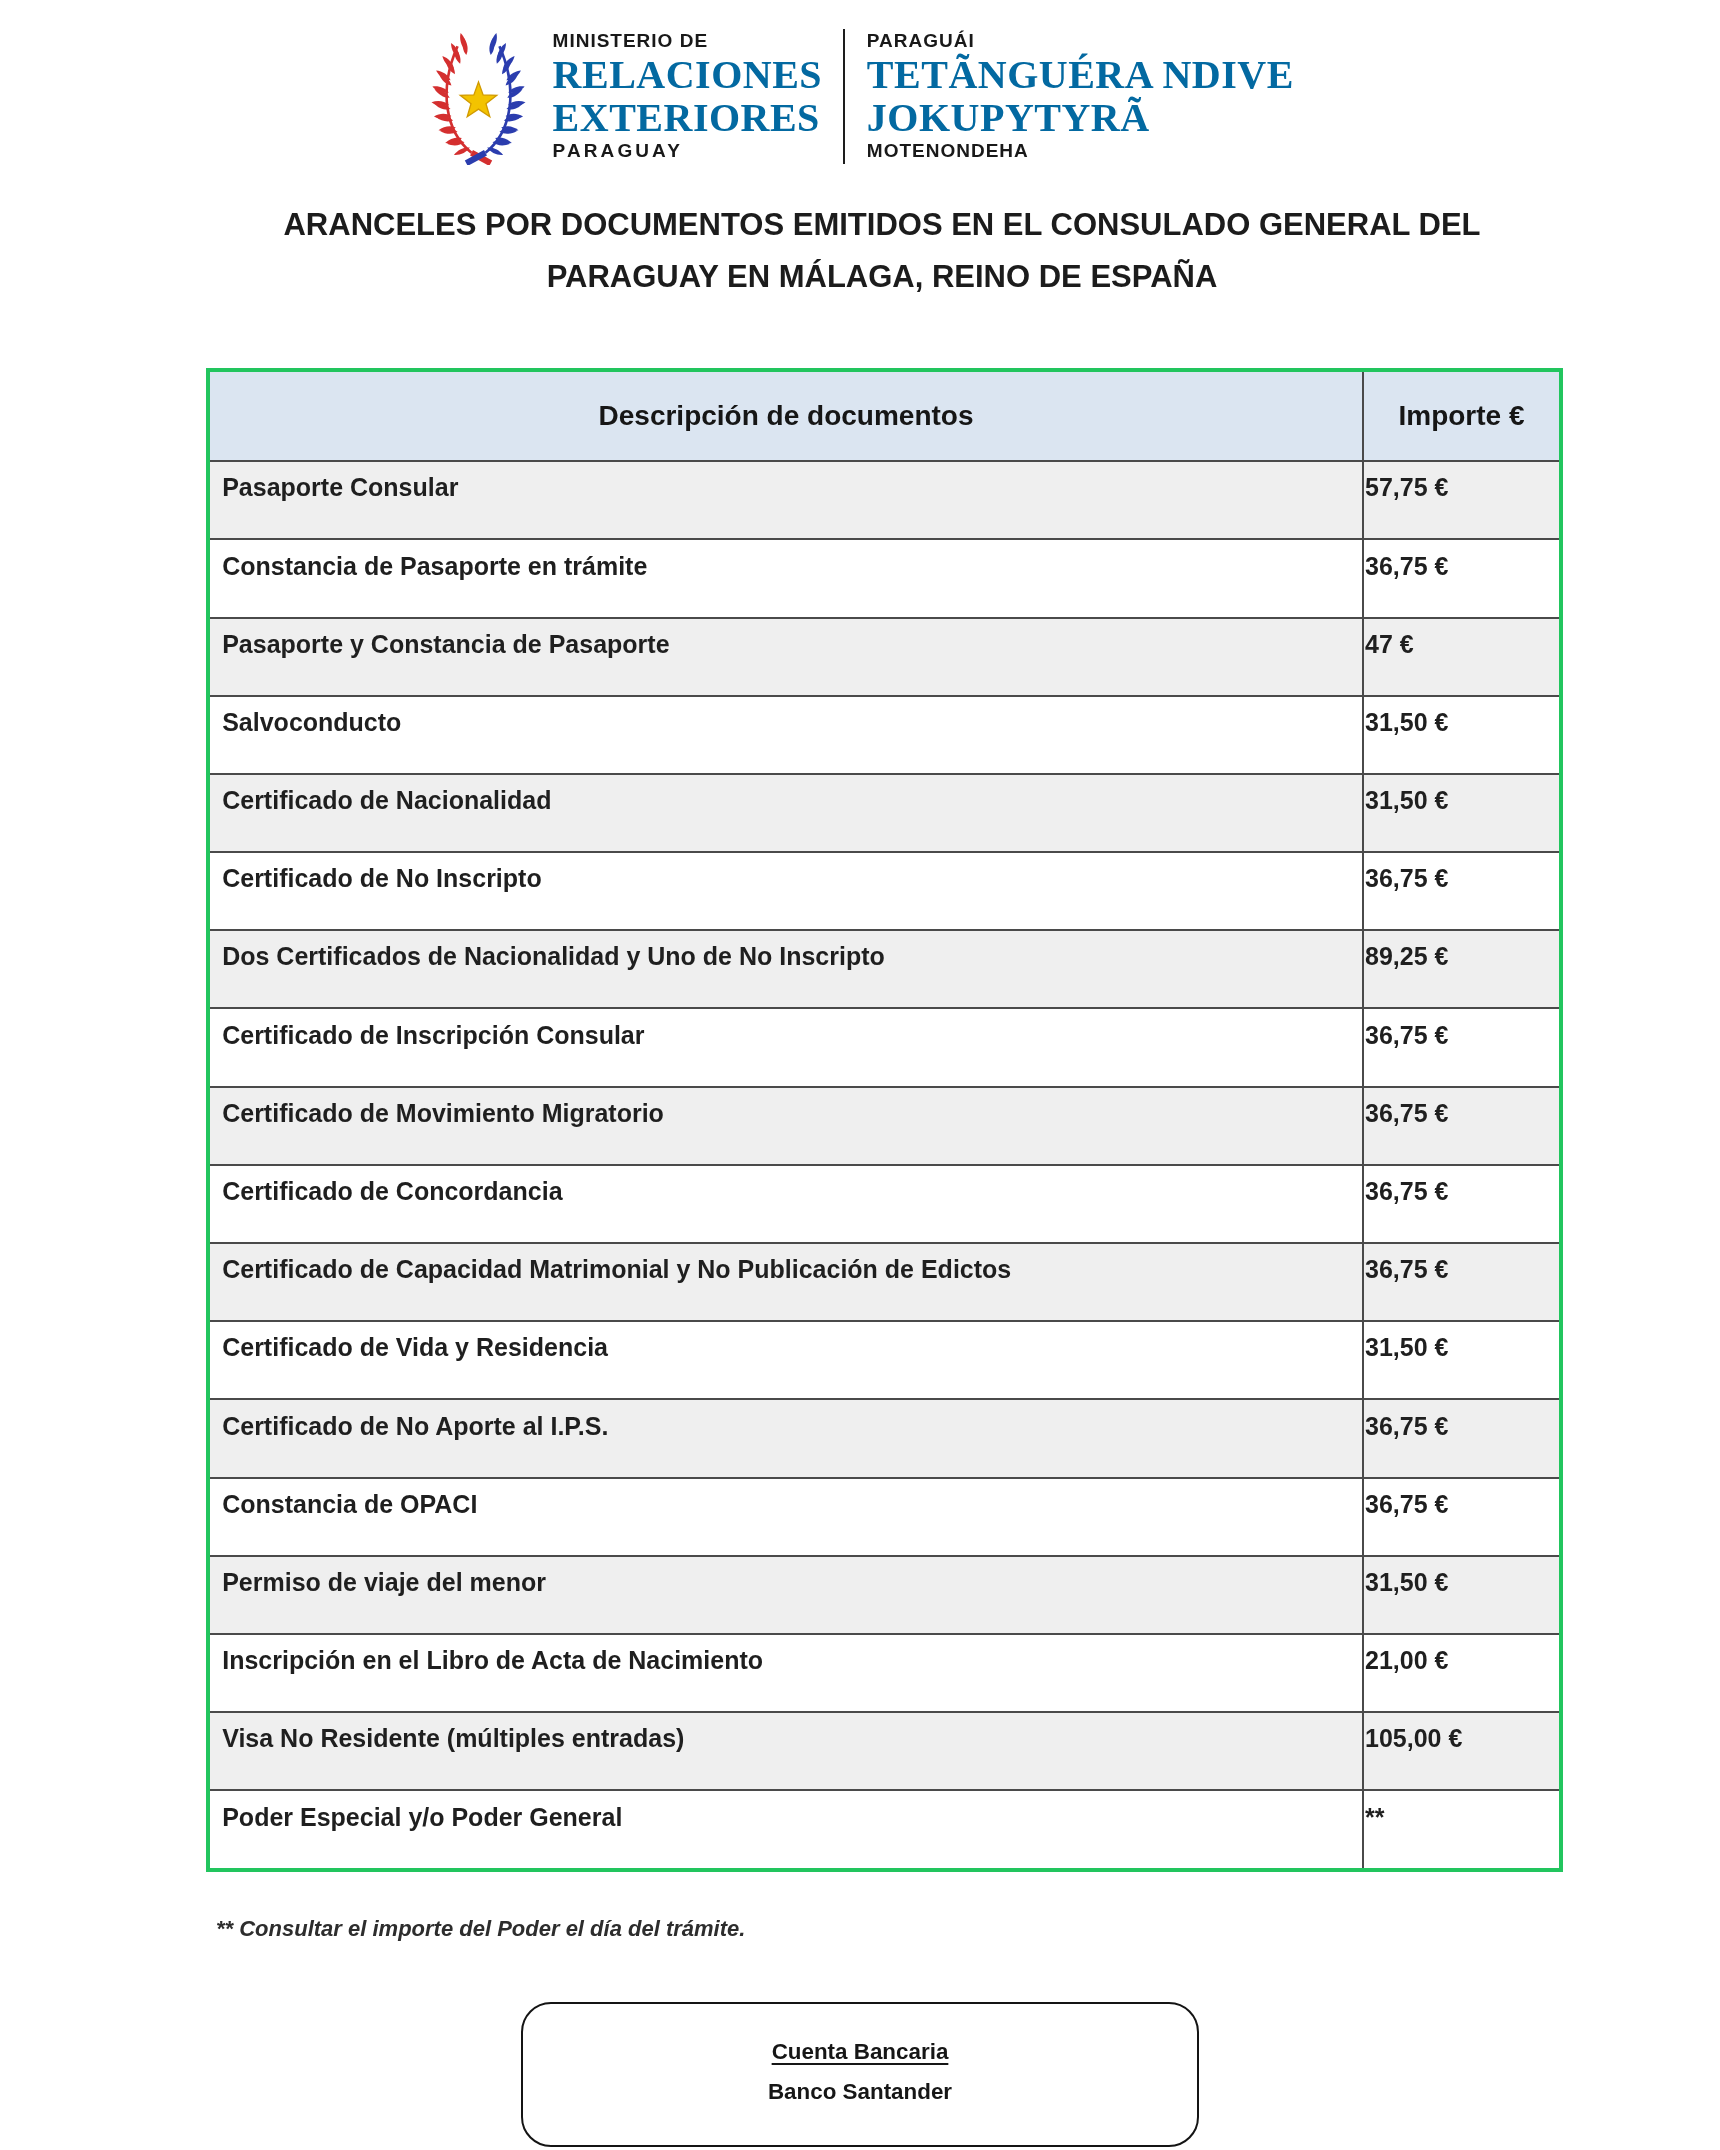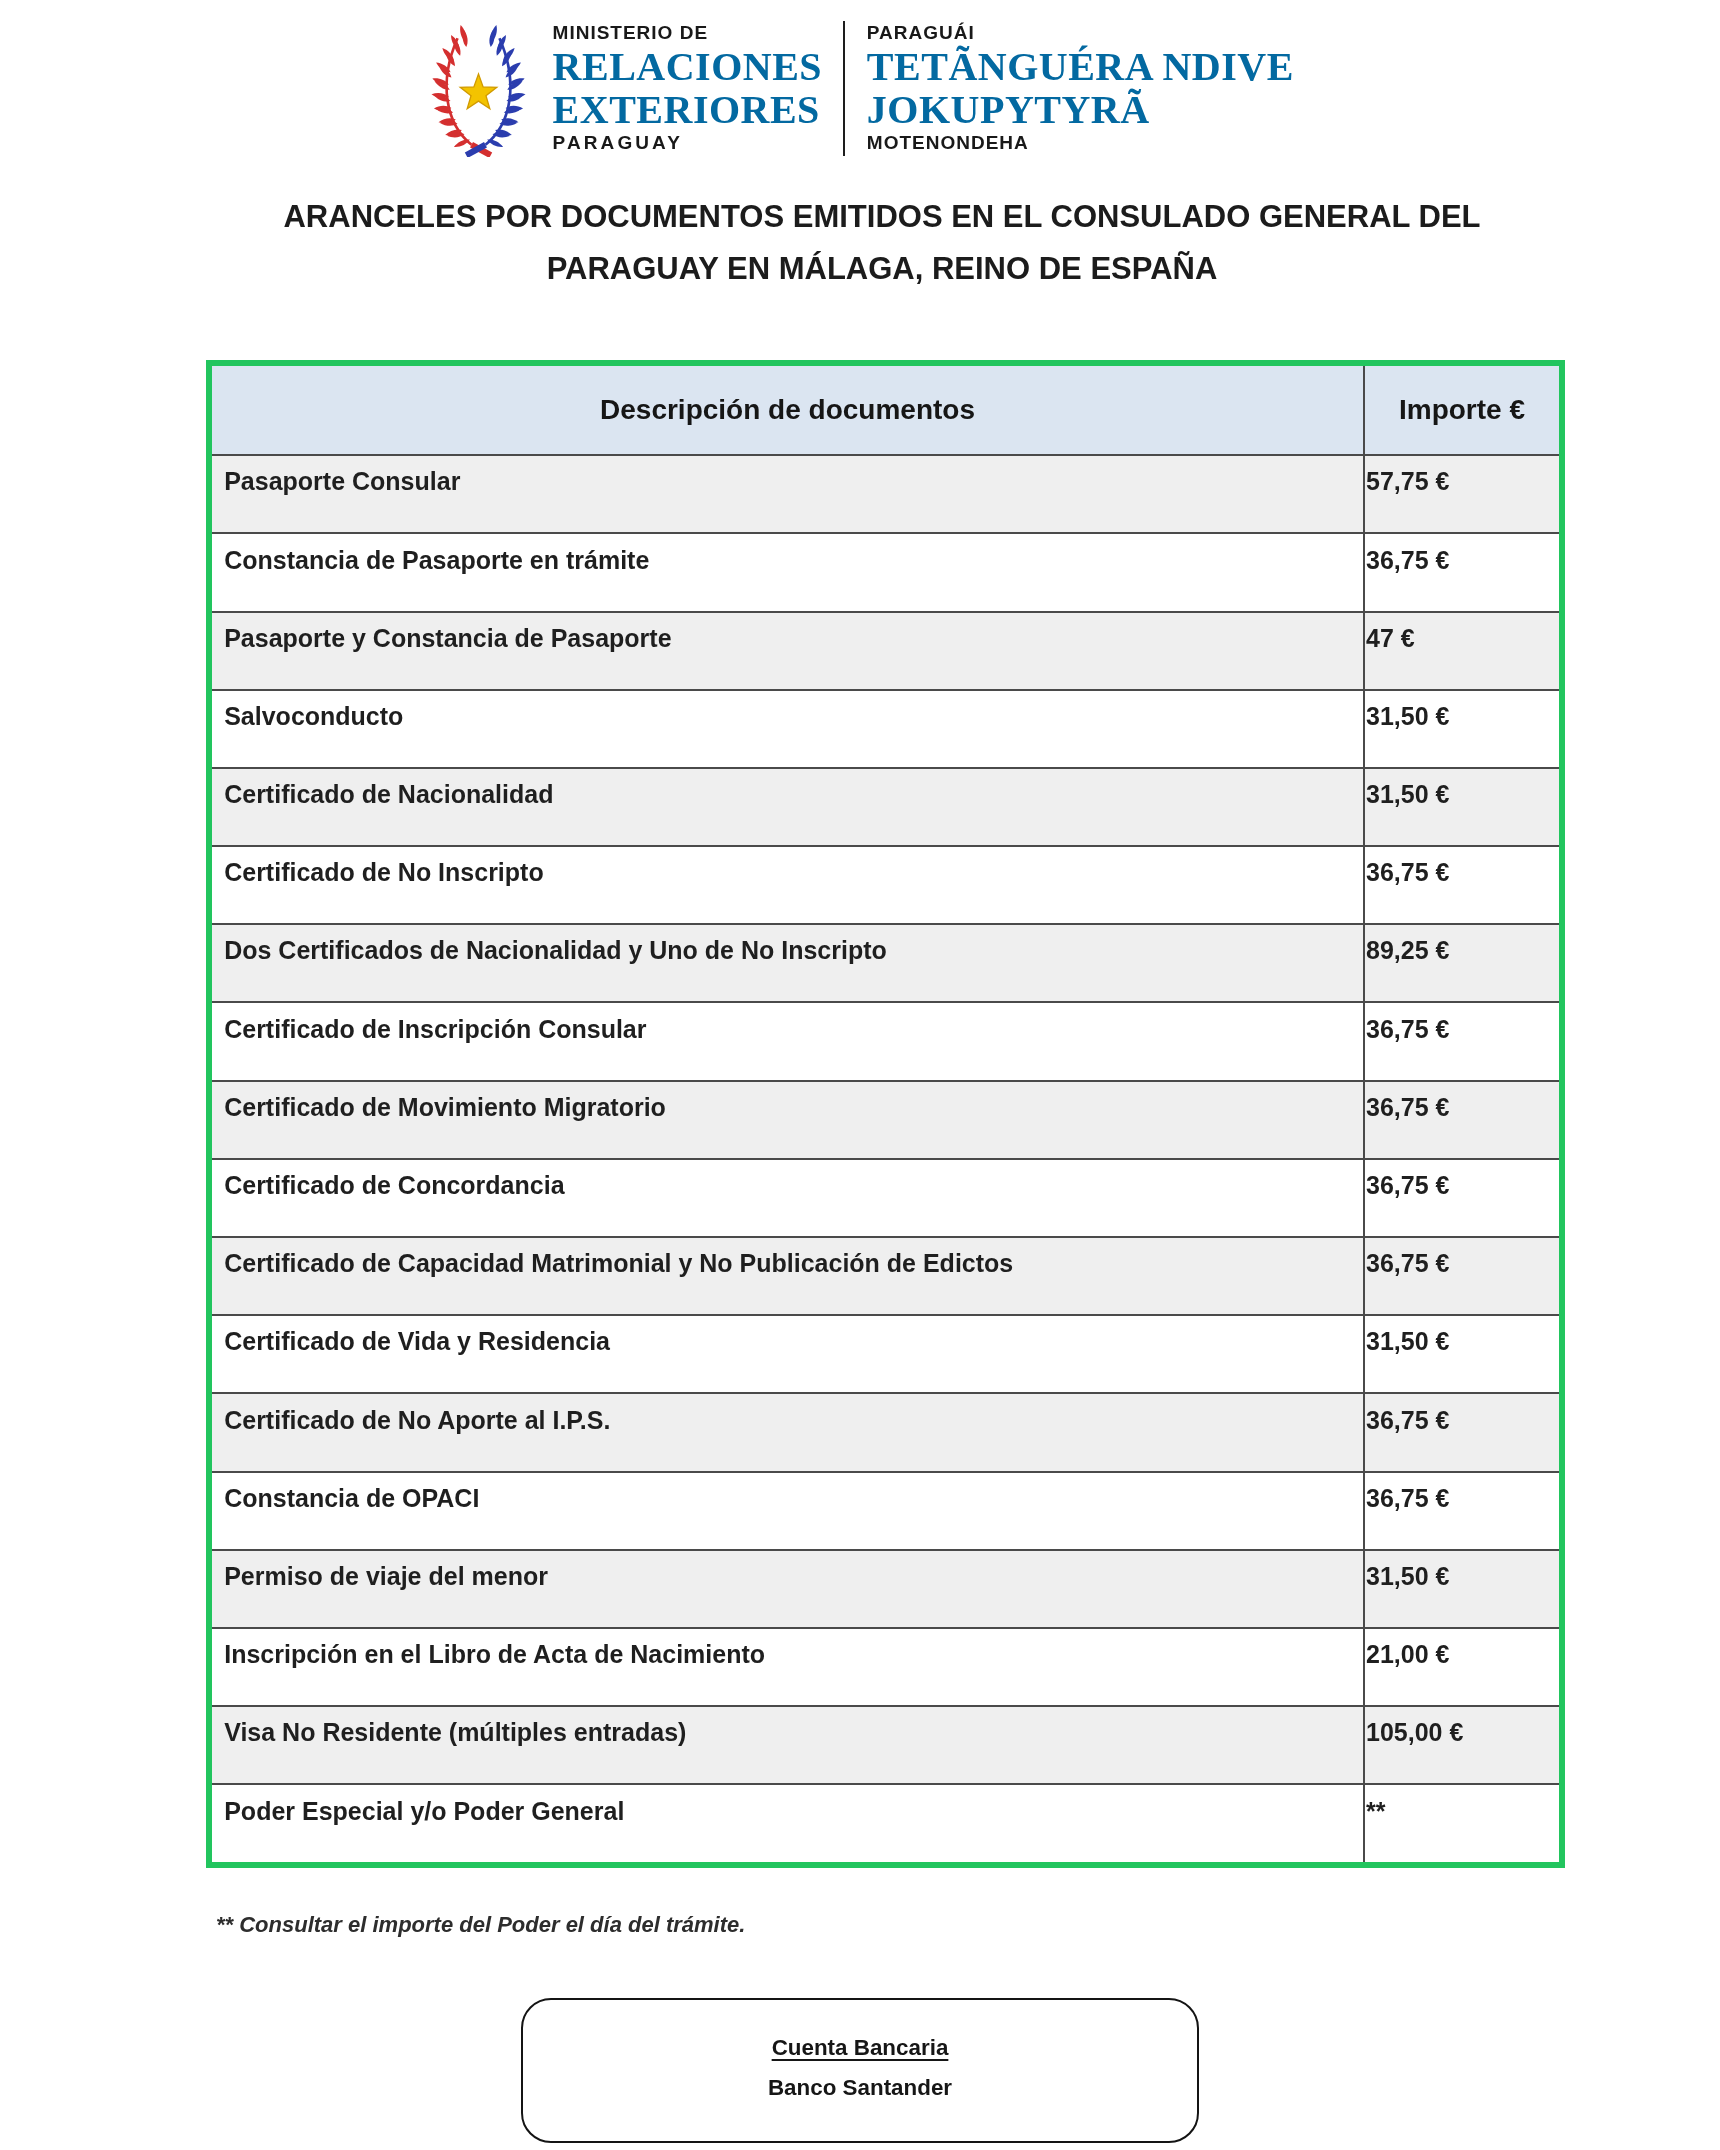--- a/index.html
+++ b/index.html
@@ -8,21 +8,21 @@
     width:1720px;
     height:2151px;
     background:#ffffff;
     font-family:"Liberation Sans",sans-serif;
     color:#1b1b1b;
     overflow:hidden;
   }
 
   
   .header-logo{
-    margin-top:19px;
+    margin-top:27px;
     display:flex;
     justify-content:center;
     align-items:center;
     gap:21.4px;
   }
   .wreath-lg{width:105px;height:138px;}
   .logo-textblock{display:flex;flex-direction:column;justify-content:center;}
   .logo-small{
     font-size:19px;font-weight:600;letter-spacing:1px;color:#191919;
     line-height:1.25;
@@ -49,21 +49,21 @@
   
   table.fees{
     margin:65px 0 0 206px;
     width:1353px;
     border-collapse:collapse;
     table-layout:fixed;
   }
   table.fees th, table.fees td{
     border:2px solid #4a4a4a;
   }
-  table.fees{border:6px solid #22c55e;}
+  table.fees{border:4px solid #22c55e;}
   th.col-desc,[data-name="amount-header-cell"]{
     background:#dbe5f1;
     height:86px;
     font-size:28px;font-weight:700;color:#161616;
     text-align:center;vertical-align:middle;
     border-bottom:3.6px solid #3a3a3a;
   }
   col.c-desc{width:1155px;}
   col.c-amt{width:198px;}
   table.fees td{

